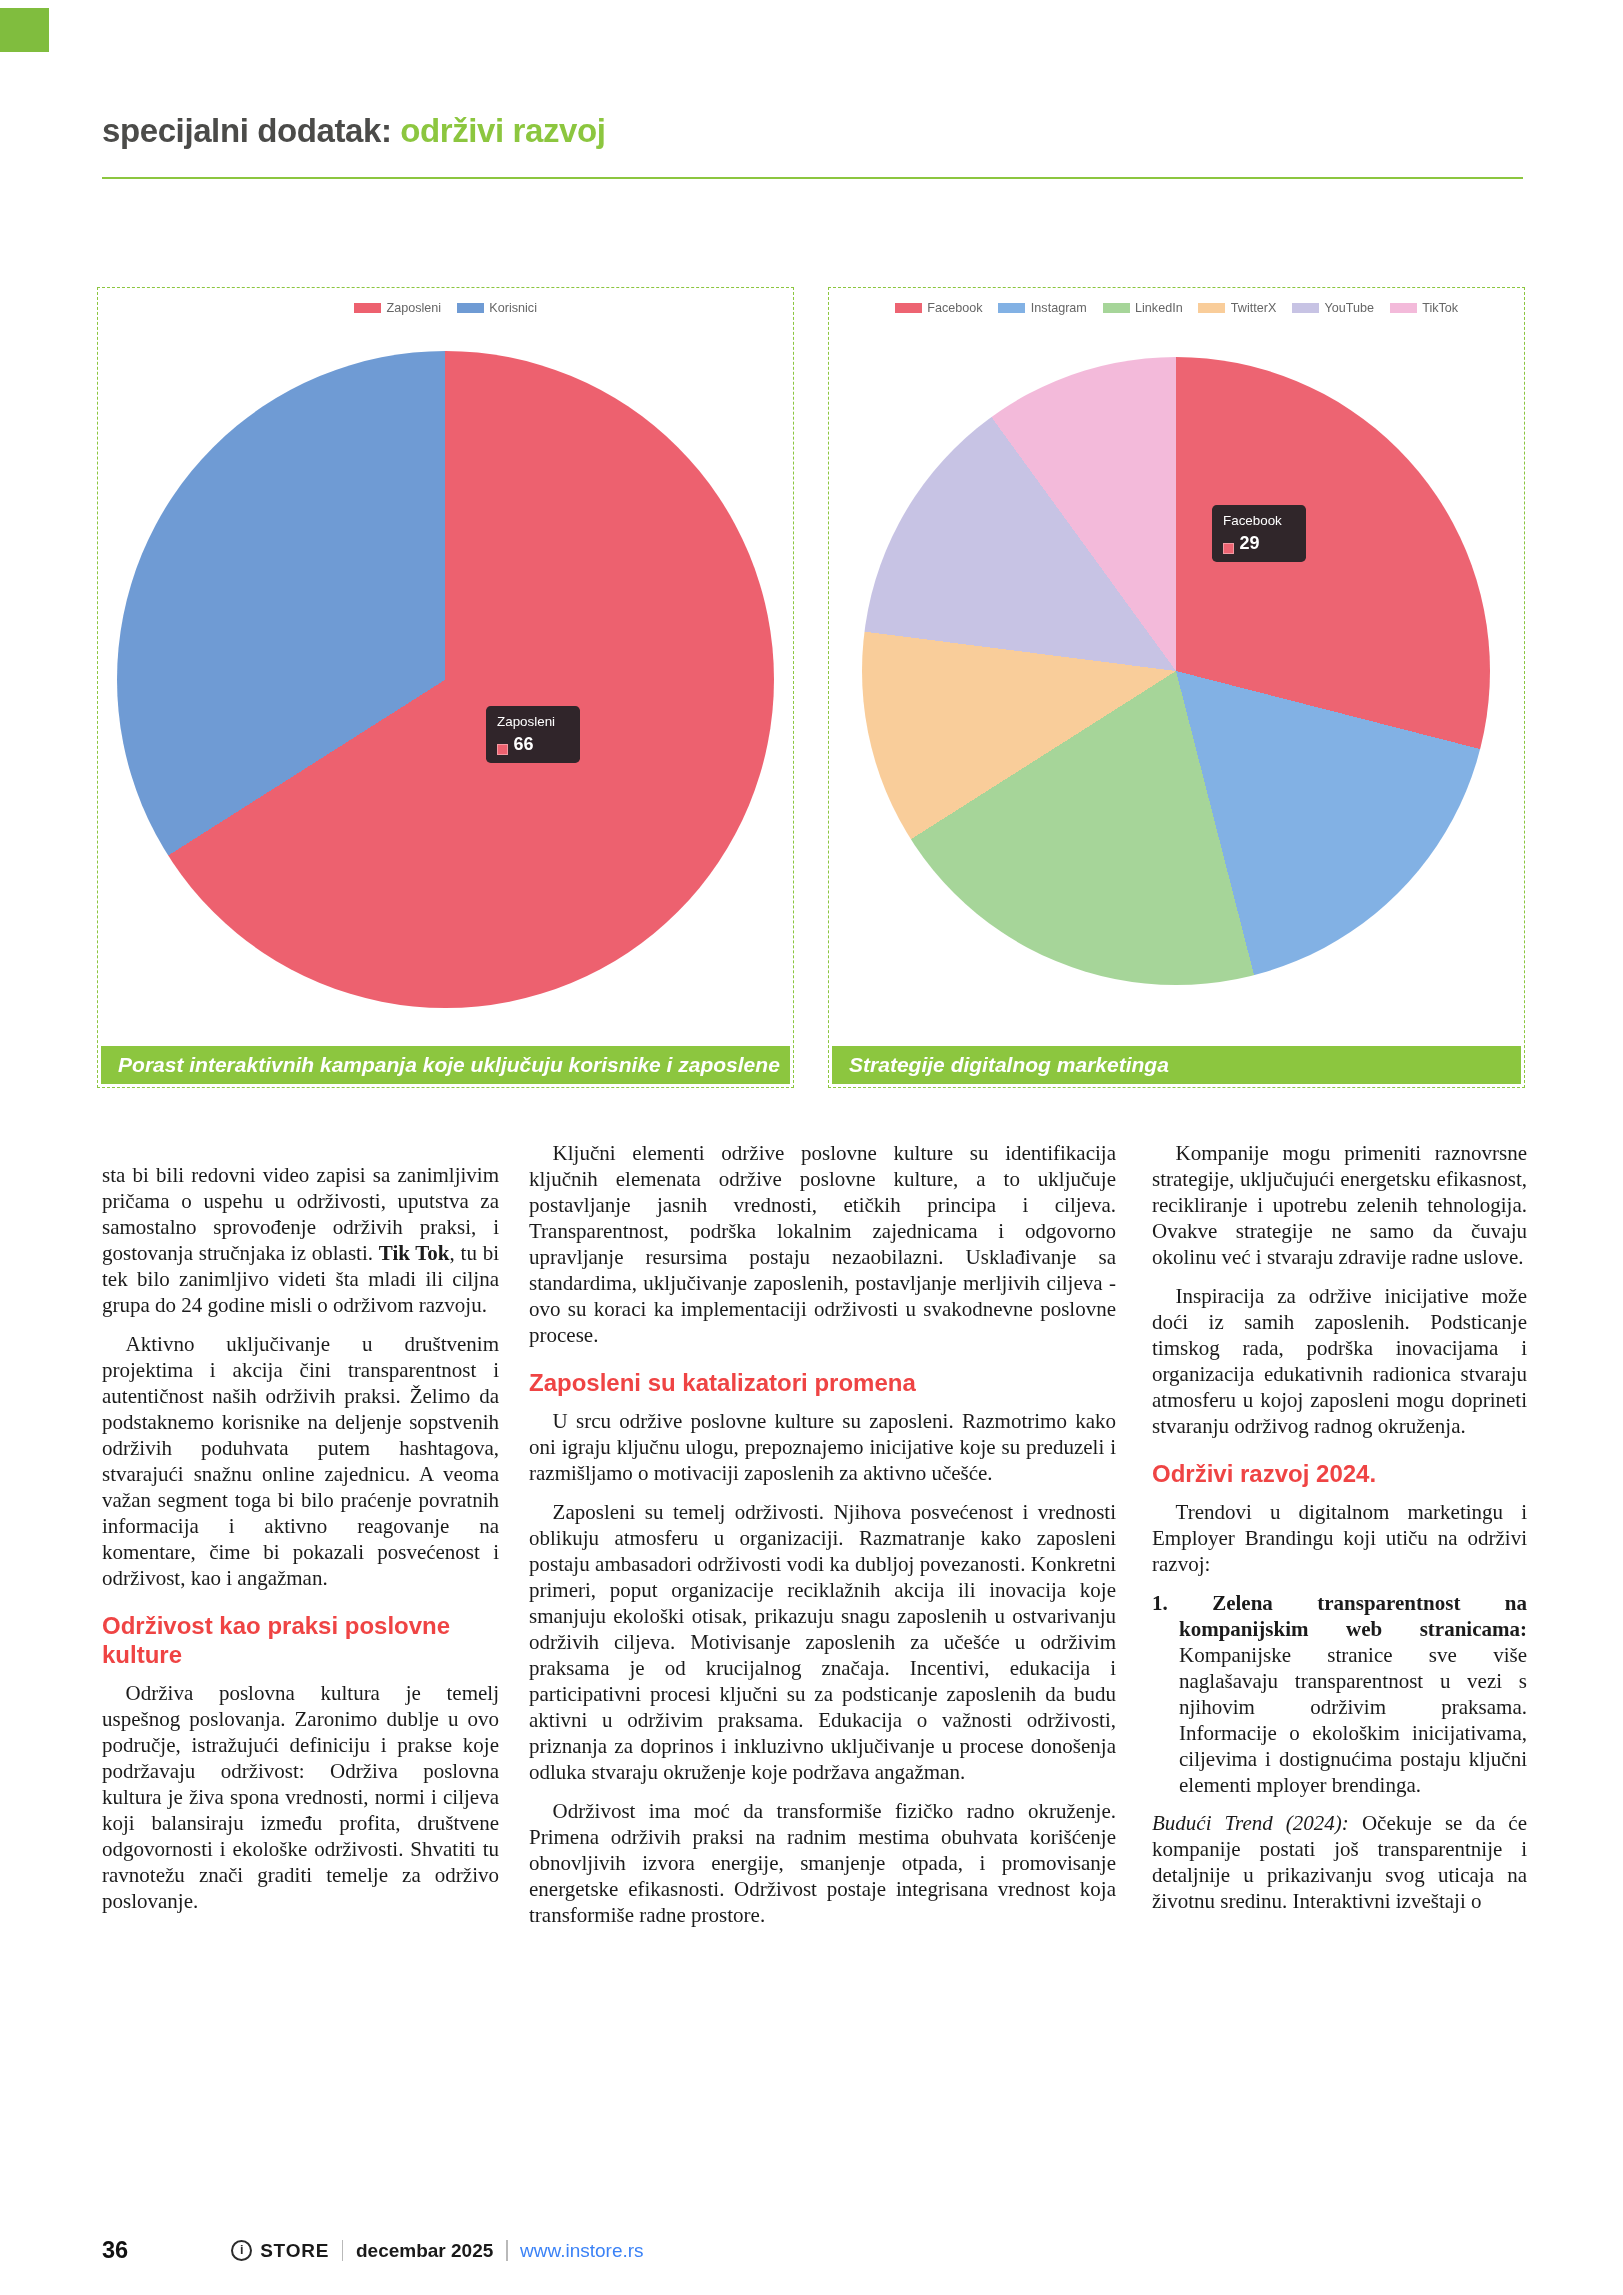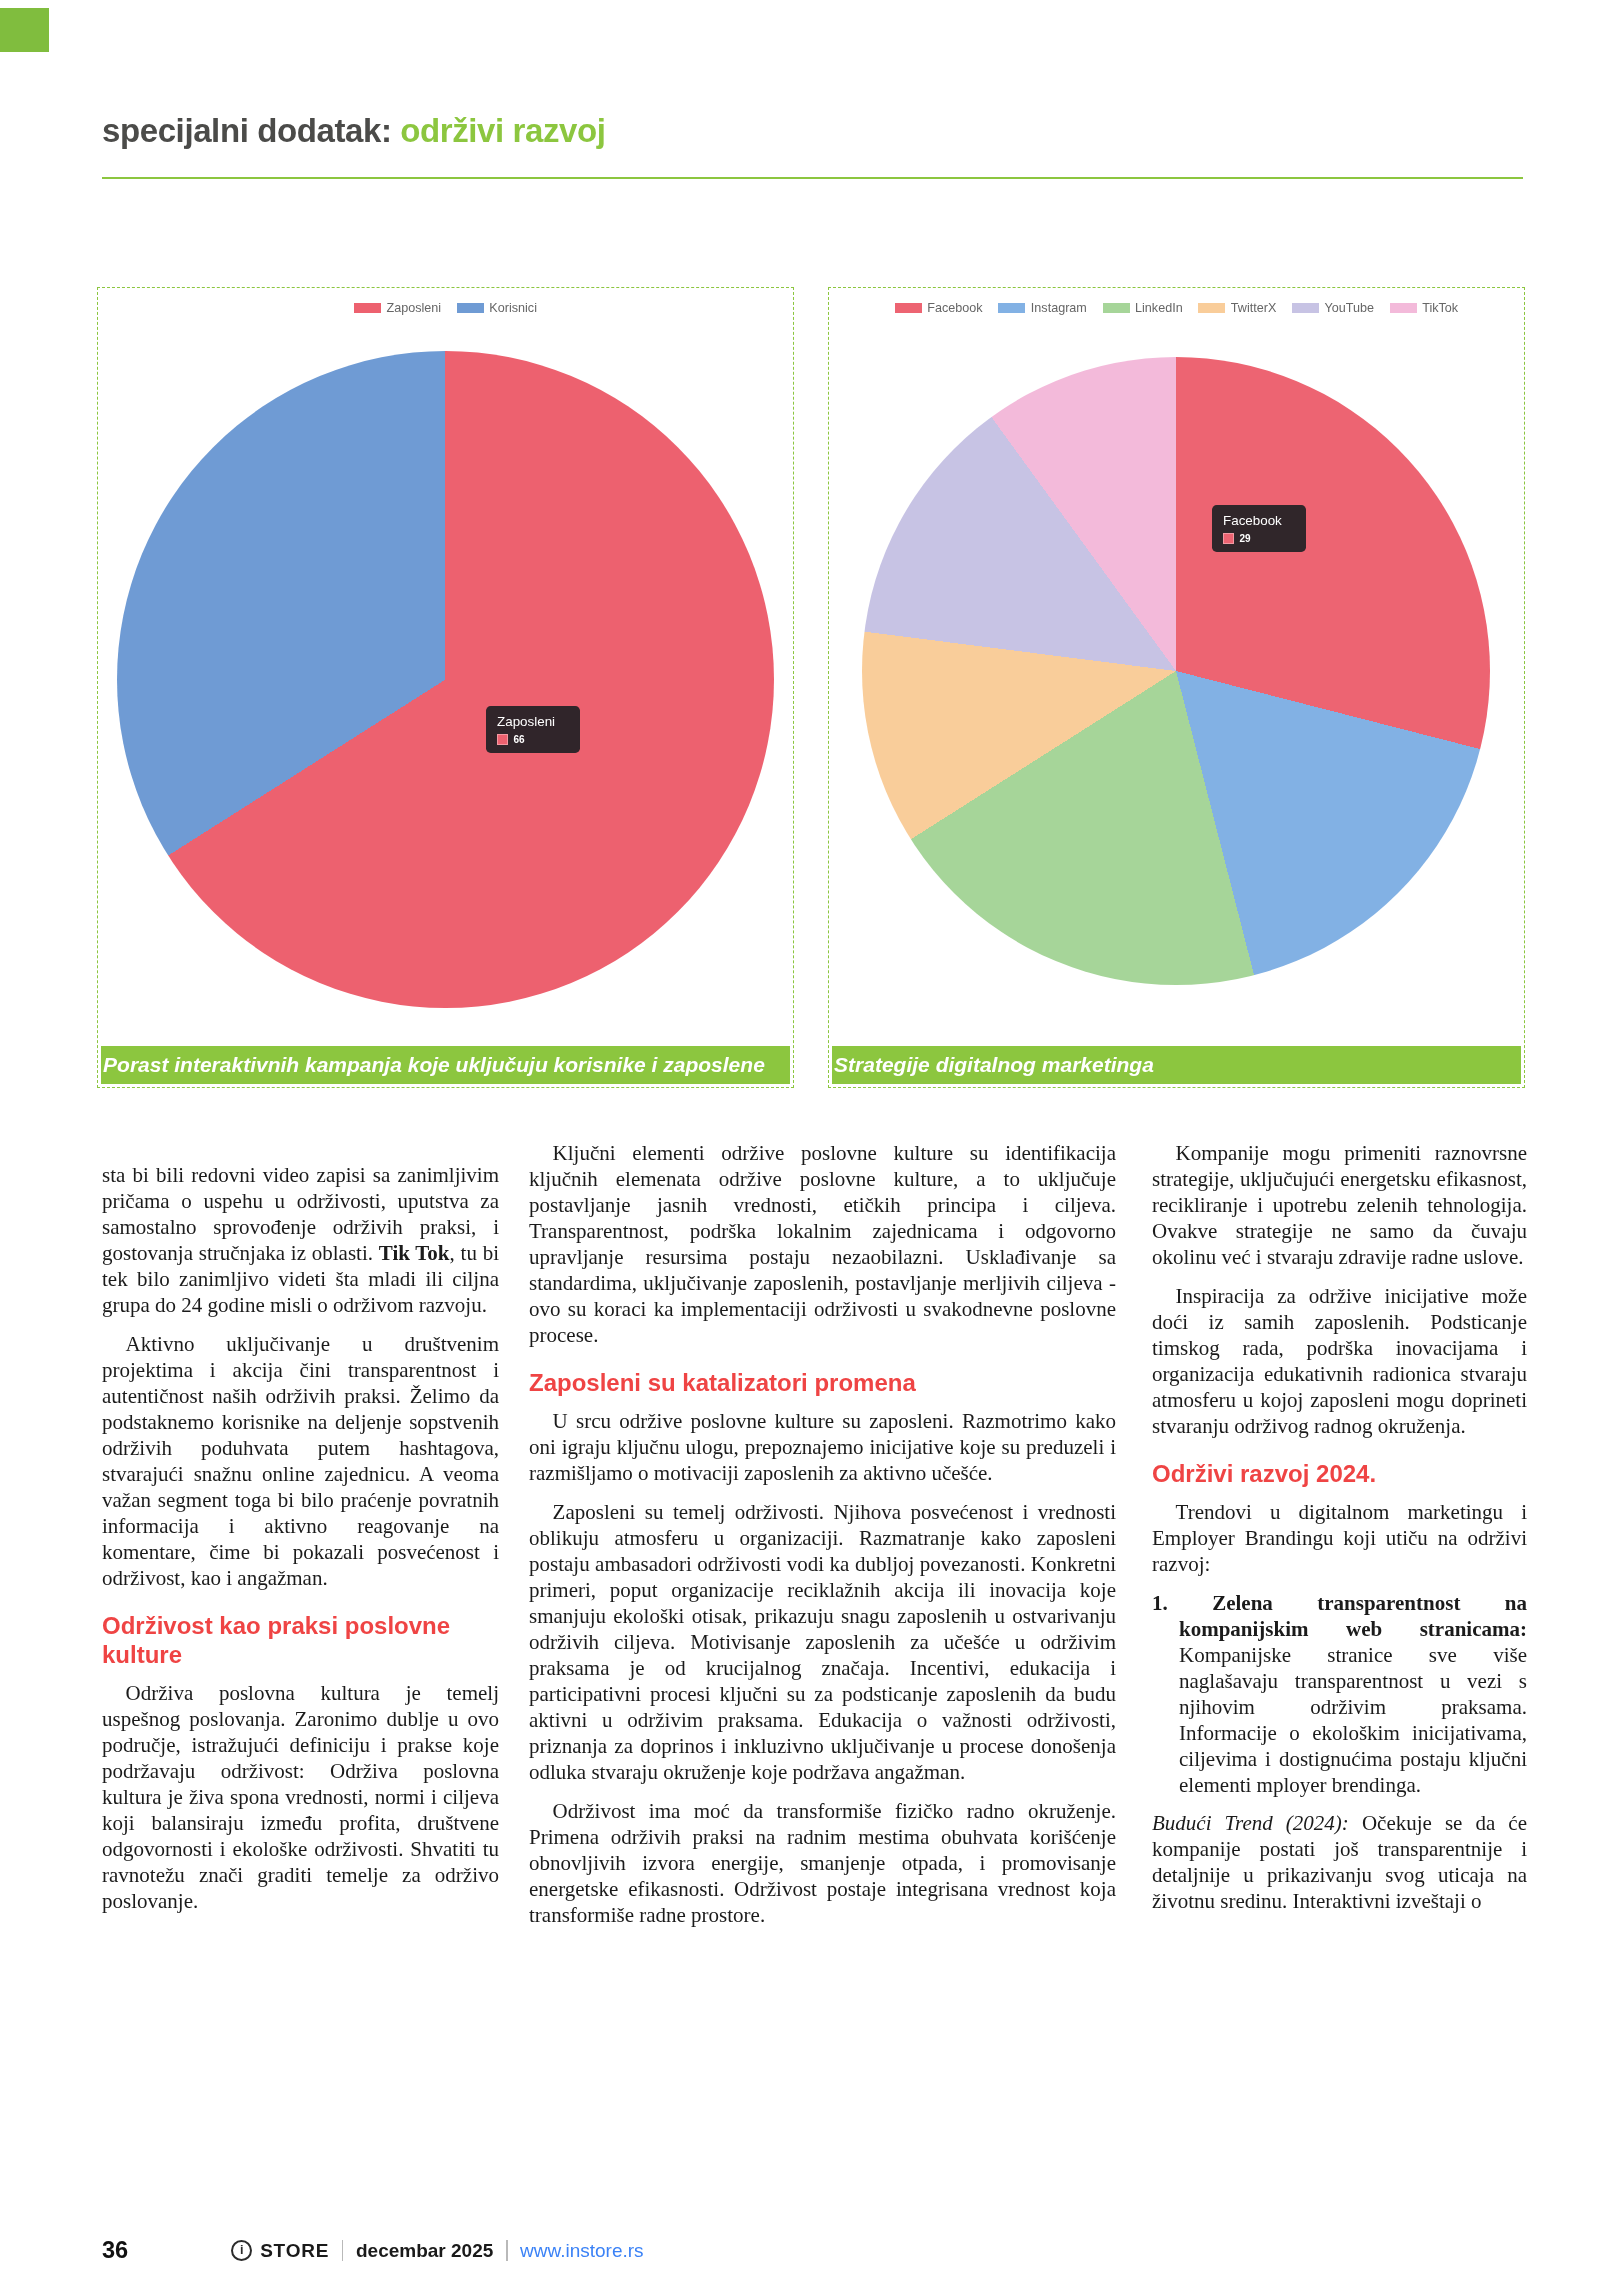--- a/index.html
+++ b/index.html
@@ -38,28 +38,28 @@
   .chart-box.left  .pie { width:657px; height:657px; left:19px; top:63px; }
   .chart-box.right .pie { width:628px; height:628px; left:33px; top:69px; }
 
   .tooltip {
     position:absolute; background:rgba(32,33,36,0.92); border-radius:4.7px;
     color:#fff; font-family:"Liberation Sans", sans-serif; padding:7.9px 11px; min-width:72px;
   }
   .chart-box.left  .tooltip { left:388px; top:418px; }
   .chart-box.right .tooltip { left:383px; top:217px; }
   .tt-label { font-size:13.4px; margin-bottom:5.5px; }
-  .tt-value { display:flex; align-items:center; gap:5.5px; font-size:10px; font-weight:bold; }
+  .tt-value { display:flex; align-items:flex-end; gap:5.5px; font-size:18px; font-weight:bold; }
   .tt-swatch { display:inline-block; width:11px; height:11px; border:1.6px solid rgba(255,255,255,0.35); box-sizing:border-box; }
 
   .caption {
     position:absolute; left:3.1px; right:3.1px; bottom:3.1px; height:38px;
     background:#8cc63f; color:#ffffff;
     font-family:"Liberation Sans", sans-serif; font-style:italic; font-weight:bold;
-    font-size:21px; line-height:38px; padding-left:2px; white-space:nowrap; overflow:hidden;
+    font-size:21px; line-height:38px; padding-left:17px; white-space:nowrap; overflow:hidden;
   }
 
   
   .col { position:absolute; top:1140px; text-align:justify; font-size:21px; line-height:26px; color:#1b1b1b; }
   .col1 { left:102px;  width:397px;margin-top:22px; }
   .col2 { left:529px;  width:587px; }
   .col3 { left:1152px; width:375px; }
   .col p { margin:0 0 12.6px 0; }
   .col p.indent { text-indent:23.6px; }
   .col p.hang { padding-left:27px; text-indent:-27px; }

